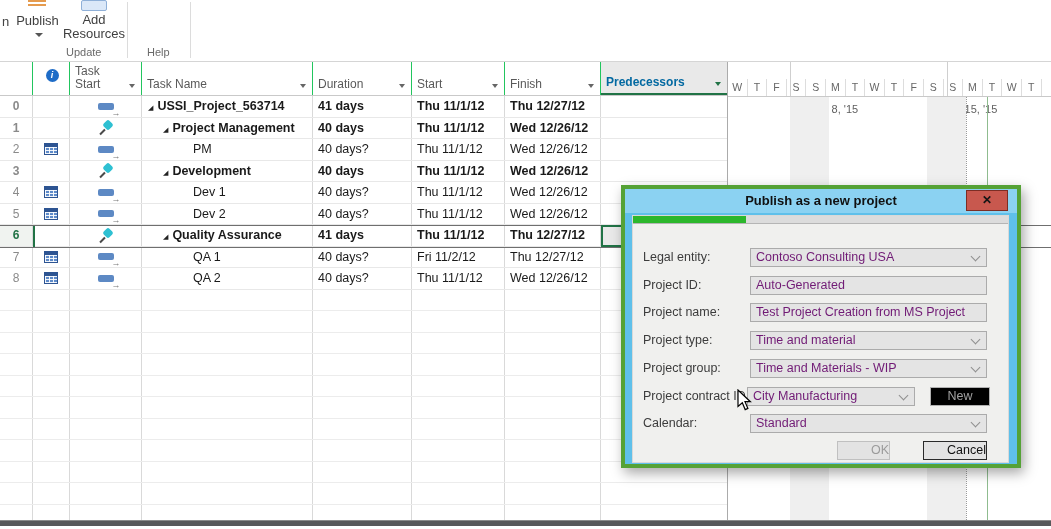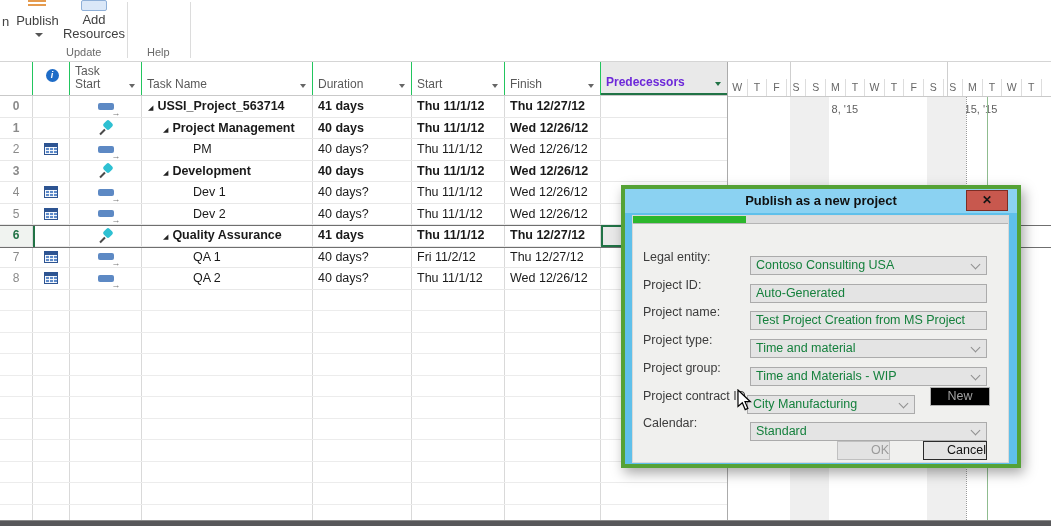--- a/index.html
+++ b/index.html
@@ -23,21 +23,21 @@
   #addres-label { position:absolute; left:-10px; right:-10px; top:13px; }
 
   
   #tablewrap { position:absolute; left:0; top:62px; width:727px; height:458px; overflow:hidden; background:#fff; }
   #thead { display:flex; height:34px; border-bottom:1px solid #c9c9c9; background:#fff; }
   .hcell { display:flex; align-items:flex-end; padding-bottom:4px; border-right:1px solid #22c55e;
            font-size:12px; color:#595959; overflow:hidden; white-space:nowrap; padding-left:5px; }
   .hcell .htxt { line-height:13px; }
   .fcaret { width:0; height:0; border-left:3.5px solid transparent; border-right:3.5px solid transparent;
             border-top:4px solid #666; margin-left:auto; margin-right:6px; margin-bottom:3px; flex:none; }
-  .h-pred { background:#e9e9e9; color:#6d28d9; font-weight:bold; border-bottom:2px solid #217346; border-right:none; }
+  .h-pred { background:#e9e9e9; color:#0369a1; font-weight:bold; border-bottom:2px solid #217346; border-right:none; }
   .h-pred .fcaret { border-top-color:#217346; }
   .row { display:flex; height:21.5px; border-bottom:1px solid #e8e8e8; background:#fff; }
   .cell { display:flex; align-items:center; border-right:1px solid #d9d9d9; height:100%;
           font-size:12.5px; color:#1a1a1a; overflow:hidden; white-space:nowrap; }
   .c-num  { width:33px;  justify-content:center; font-size:12px; color:#8a8a8a; }
   .c-info { width:37px;  justify-content:center; }
   .c-mode { width:72px;  justify-content:center; }
   .c-name { width:171px; }
   .c-dur  { width:99px;  padding-left:5px; }
   .c-start{ width:93px;  padding-left:5px; }
@@ -91,21 +91,21 @@
   #dlg-titlebar { position:absolute; left:0; right:0; top:0; height:24px; background:#8bd2f2; }
   #dlg-title { text-align:center; font-size:13px; font-weight:600; color:#111; line-height:24px; }
   #dlg-close { position:absolute; top:1px; right:9px; width:42px; height:21px; background:#c8584e;
                border:1px solid #7c2d24; color:#151515; font-weight:bold; font-size:12px; text-align:center; line-height:18px; }
   #dlg-panel { position:absolute; left:7px; right:8px; top:26px; height:248px; background:#f0f0ee; border:1px solid #d9d9d8; }
   #dlg-progress { position:absolute; left:0; right:0; top:0; height:8px; background:#dcdcdc; border-bottom:1px solid #b5b5b5; }
   #dlg-progress-fill { height:100%; background:#2cb72c; width:30%; }
   .fieldrow { position:absolute; left:0; right:0; height:19px; }
   .flabel { position:absolute; left:10px; top:2px; font-size:12.5px; color:#3c3c3c; white-space:nowrap; }
   .fctrl { position:absolute; left:117px; width:237px; height:19px; background:#e4e4e4; border:1px solid #ababab;
-           font-size:12.5px; color:#15803d; line-height:17px; padding-left:5px; white-space:nowrap; overflow:hidden;margin-top:8px; }
+           font-size:12.5px; color:#701a75; line-height:17px; padding-left:5px; white-space:nowrap; overflow:hidden; }
   .chev { position:absolute; right:7px; top:4px; width:7px; height:7px;
           border-right:1.6px solid #8f8f8f; border-bottom:1.6px solid #8f8f8f; transform:rotate(45deg); }
   .ctrl-short { width:168px; }
   #new-btn { position:absolute; left:297px; top:0; width:60px; height:19px; background:#000000; border:1px solid #b0b0b0;
              color:#a0a0a0; font-size:12.5px; text-align:center; line-height:17px; }
   .dlg-btn { position:absolute; top:225px; height:19px; font-size:12.5px; text-align:right; line-height:17px; }
   #ok-btn { left:204px; width:53px; background:#e3e3e3; border:1px solid #c0c0c0; color:#9b9b9b; }
   #cancel-btn { left:290px; width:64px; background:#e3e3e3; border:1px solid #2a2a2a; color:#111; }
 
   

